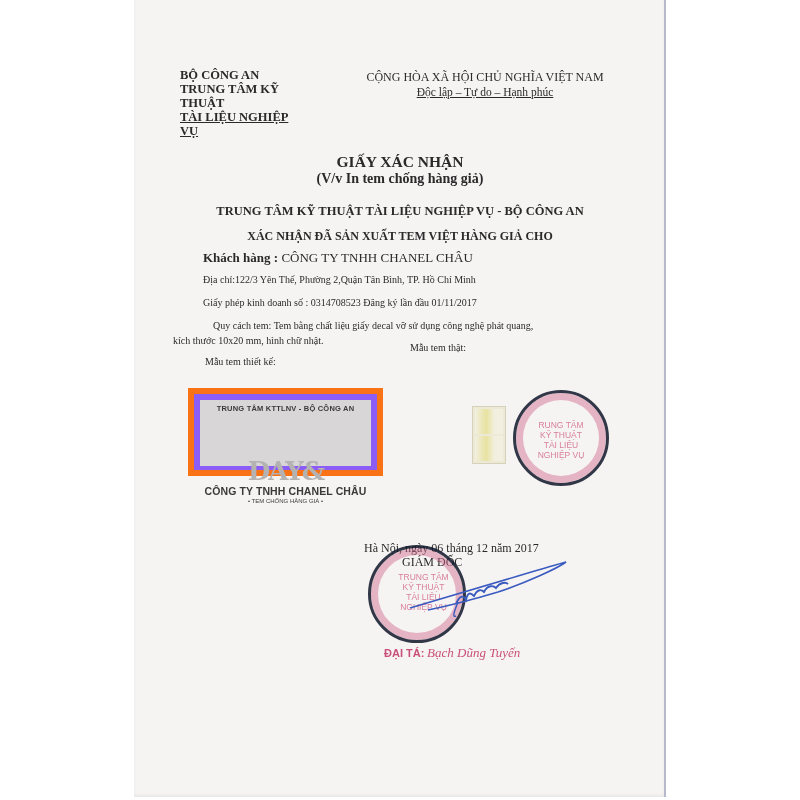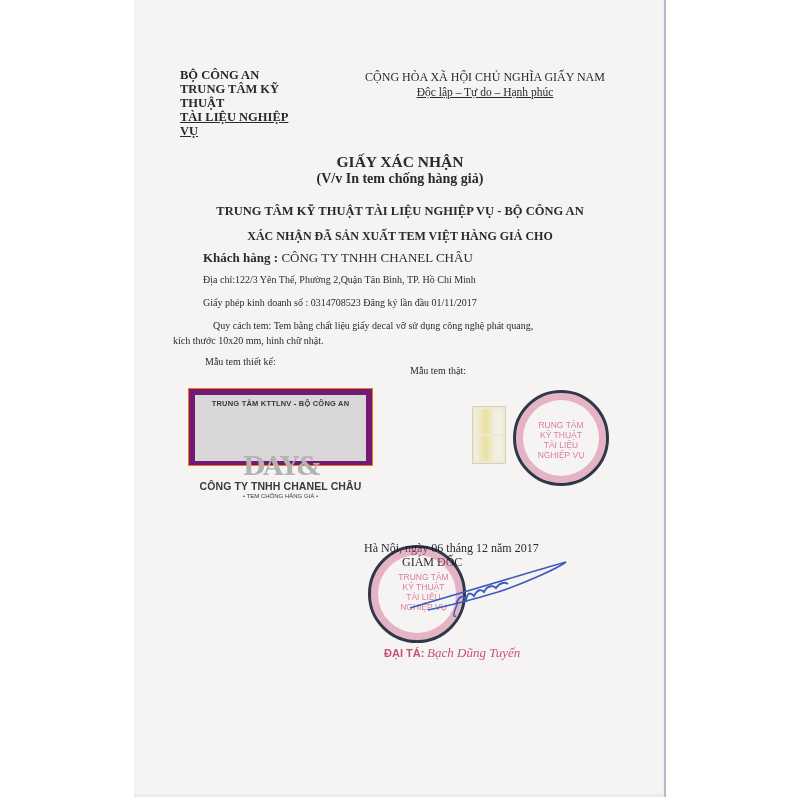--- a/index.html
+++ b/index.html
@@ -24,25 +24,25 @@
     .subtitle { left: 200px; top: 171px; width: 400px; text-align: center; font-weight: bold; font-size: 14px; }
     .issuer { left: 200px; top: 204px; width: 400px; text-align: center; font-weight: bold; font-size: 12.5px; }
     .confirm { left: 200px; top: 229px; width: 400px; text-align: center; font-weight: bold; font-size: 12px; }
     .customer { left: 203px; top: 250px; font-size: 13px; font-weight: bold; }
     .line { font-size: 10px; }
     .address { left: 203px; top: 274px; }
     .license { left: 203px; top: 297px; }
     .spec1 { left: 213px; top: 320px; }
     .spec2 { left: 173px; top: 335px; }
     .sample-design-label { left: 205px; top: 356px; }
-    .sample-real-label { left: 410px; top: 365px; }
+    .sample-real-label { left: 410px; top: 342px; }
 
     .design-box {
       left: 188px; top: 388px; width: 183px; height: 76px;
-      border: 1px solid #f97316; background: #701a75;
+      border: 6px solid #f97316; background: #8b5cf6;
     }
     .design-inner {
       position: absolute; left: 6px; top: 6px; right: 6px; bottom: 4px;
       background: #d8d6d6;
       font-family: "Liberation Sans", "DejaVu Sans", sans-serif;
       text-align: center; color: #3a3a3a;
     }
     .d-top { font-size: 7.5px; font-weight: bold; margin-top: 4px; letter-spacing: 0.2px; }
     .d-logo { font-family: "DejaVu Serif", serif; font-size: 26px; color: #b5b2b2; font-weight: bold; height: 28px; line-height: 28px; letter-spacing: -2px; margin-top: 44px; }
     .d-name { font-size: 10.5px; font-weight: bold; letter-spacing: 0.1px; }
@@ -74,21 +74,21 @@
 
 <div class="page"></div>
 
 <div class="abs hdr-left">
   <div>BỘ CÔNG AN</div>
   <div>TRUNG TÂM KỸ THUẬT</div>
   <div class="ul">TÀI LIỆU NGHIỆP VỤ</div>
 </div>
 
 <div class="abs hdr-right">
-  <div>CỘNG HÒA XÃ HỘI CHỦ NGHĨA GIẤY NAM</div>
+  <div>CỘNG HÒA XÃ HỘI CHỦ NGHĨA VIỆT NAM</div>
   <div class="motto">Độc lập – Tự do – Hạnh phúc</div>
 </div>
 
 <div class="abs title">GIẤY XÁC NHẬN</div>
 <div class="abs subtitle">(V/v In tem chống hàng giả)</div>
 <div class="abs issuer">TRUNG TÂM KỸ THUẬT TÀI LIỆU NGHIỆP VỤ - BỘ CÔNG AN</div>
 <div class="abs confirm">XÁC NHẬN ĐÃ SẢN XUẤT TEM VIỆT HÀNG GIẢ CHO</div>
 
 <div class="abs customer">
   <span>Khách hàng :</span>

